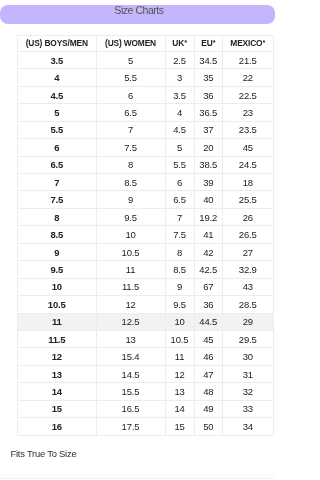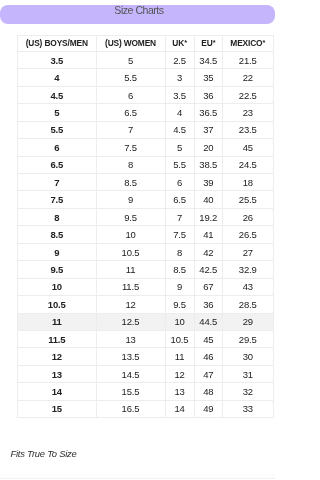--- a/index.html
+++ b/index.html
@@ -72,21 +72,20 @@
   col.w2 { width: 29px; }
   col.w3 { width: 28.5px; }
   col.w4 { width: 50.5px; }
 
   .footnote {
     position: absolute;
     left: 10.5px; top: 448px;
     font-size: 9.4px;
     letter-spacing: -0.22px;
     color: #2e2e2e;
-    font-style: italic;
   }
 
   .bottom-divider {
     position: absolute;
     left: 0; top: 478px;
     width: 275px; height: 1px;
     background: #f1f1f1;
   }
   .bottom-divider-faint {
     position: absolute;
@@ -237,21 +236,21 @@
           </tr>
           <tr>
             <td class="c0">11.5</td>
             <td class="c1">13</td>
             <td class="c2">10.5</td>
             <td class="c3">45</td>
             <td class="c4">29.5</td>
           </tr>
           <tr>
             <td class="c0">12</td>
-            <td class="c1">13.5</td>
+            <td class="c1">15.4</td>
             <td class="c2">11</td>
             <td class="c3">46</td>
             <td class="c4">30</td>
           </tr>
           <tr>
             <td class="c0">13</td>
             <td class="c1">14.5</td>
             <td class="c2">12</td>
             <td class="c3">47</td>
             <td class="c4">31</td>
@@ -263,20 +262,27 @@
             <td class="c3">48</td>
             <td class="c4">32</td>
           </tr>
           <tr>
             <td class="c0">15</td>
             <td class="c1">16.5</td>
             <td class="c2">14</td>
             <td class="c3">49</td>
             <td class="c4">33</td>
           </tr>
+          <tr>
+            <td class="c0">16</td>
+            <td class="c1">17.5</td>
+            <td class="c2">15</td>
+            <td class="c3">50</td>
+            <td class="c4">34</td>
+          </tr>
         </tbody>
     </table>
   </div>
 
   <div class="footnote">Fits True To Size</div>
 
   <div class="bottom-divider-faint"></div>
   <div class="bottom-divider"></div>
 
 </div>

